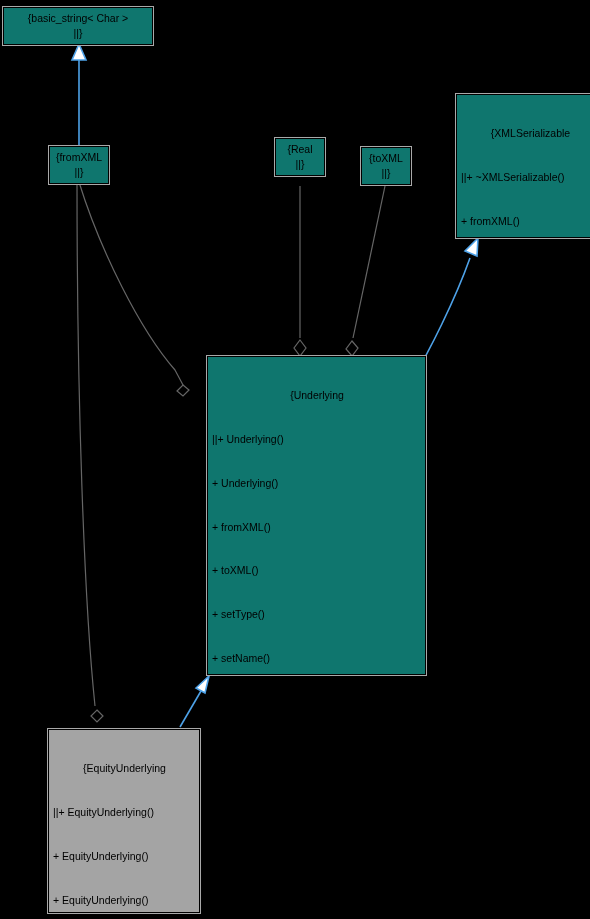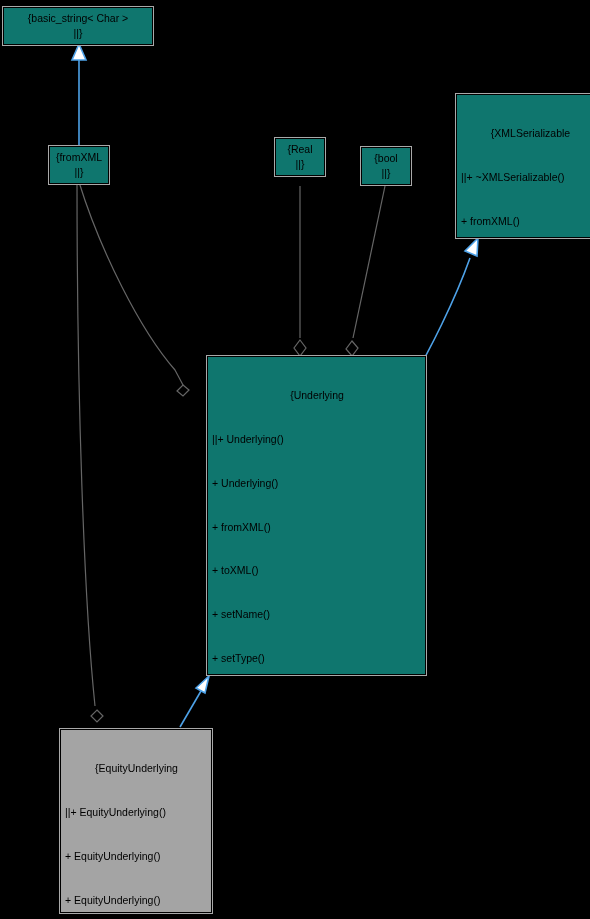--- a/index.html
+++ b/index.html
@@ -109,21 +109,21 @@
     <span class="title">{fromXML</span>
     <span class="closebrace">||}</span>
   </div>
 
   <div class="node small" style="left:275px; top:138px; width:50px; height:38px;">
     <span class="title">{Real</span>
     <span class="closebrace">||}</span>
   </div>
 
   <div class="node small" style="left:361px; top:147px; width:50px; height:38px;">
-    <span class="title">{bool</span>
+    <span class="title">{toXML</span>
     <span class="closebrace">||}</span>
   </div>
 
   <div class="node" style="left:456px; top:94px; width:148px; height:144px;">
     <span class="title">{XMLSerializable</span>
     <span class="member">||+ ~XMLSerializable()</span>
     <span class="member">+ fromXML()</span>
     
     
     
@@ -131,39 +131,39 @@
     
     
   </div>
 
   <div class="node" style="left:207px; top:356px; width:219px; height:319px;">
     <span class="title">{Underlying</span>
     <span class="member">||+ Underlying()</span>
     <span class="member">+ Underlying()</span>
     <span class="member">+ fromXML()</span>
     <span class="member">+ toXML()</span>
+    <span class="member">+ setType()</span>
     <span class="member">+ setName()</span>
-    <span class="member">+ setType()</span>
     
     
     
     
     
     
     
     
     
     
     
     
     
     
   </div>
 
-  <div class="node filled" style="left:60px; top:729px; width:152px; height:184px;">
+  <div class="node filled" style="left:48px; top:729px; width:152px; height:184px;">
     <span class="title">{EquityUnderlying</span>
     <span class="member">||+ EquityUnderlying()</span>
     <span class="member">+ EquityUnderlying()</span>
     <span class="member">+ EquityUnderlying()</span>
     
     
     
     
     
     

